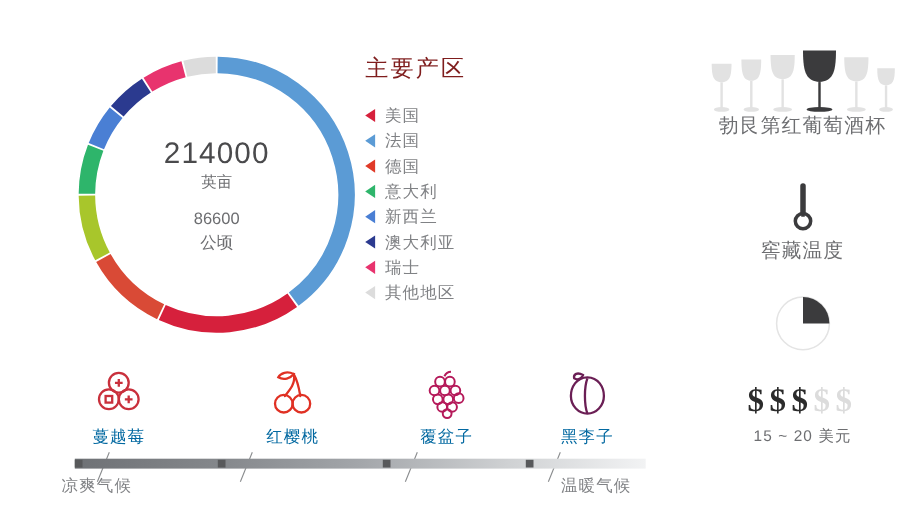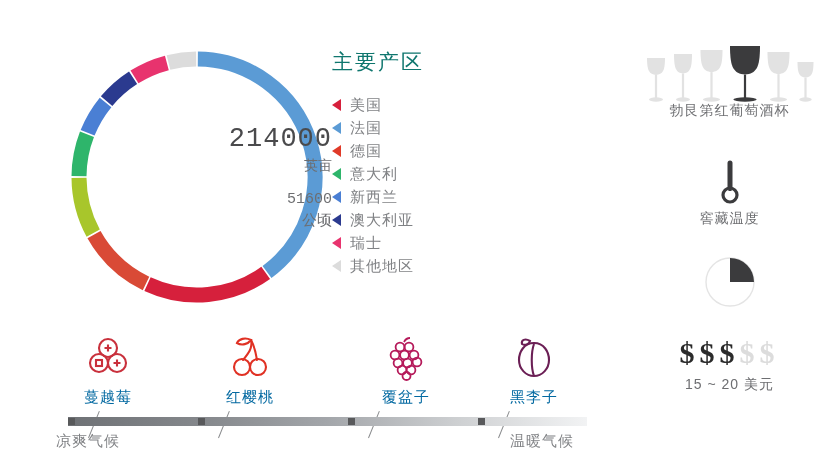--- a/index.html
+++ b/index.html
@@ -4,38 +4,38 @@
 <style>
   html,body{margin:0;padding:0;background:#ffffff;}
   body{width:839px;height:463px;position:relative;overflow:hidden;
        font-family:"Liberation Sans","DejaVu Sans",sans-serif;color:#58595b;}
   .stage{position:absolute;left:0;top:0;width:839px;height:463px;}
 
   
   #donut-chart{position:absolute;left:62px;top:42px;width:270px;height:270px;}
   #donut-chart svg{display:block;}
   .donut-center{position:absolute;left:62px;top:42px;width:270px;height:270px;
-      display:flex;flex-direction:column;align-items:flex-end;justify-content:center;
-      pointer-events:none;font-family:Liberation Mono, monospace;}
+      display:flex;flex-direction:column;align-items:center;justify-content:center;
+      pointer-events:none;}
   .dc-big{font-size:27px;color:#4a4a4c;letter-spacing:1px;line-height:1.15;}
   .dc-unit{font-size:14px;color:#6d6e71;margin-top:2px;}
   .dc-mid{font-size:15px;color:#6d6e71;margin-top:16px;}
   .dc-unit2{font-size:15px;color:#6d6e71;margin-top:3px;}
 
   
   #legend{position:absolute;left:332px;top:48px;width:190px;}
-  .legend-title{font-size:21px;color:#0f766e;letter-spacing:2px;margin-bottom:18px;}
+  .legend-title{font-size:21px;color:#7f1d1d;letter-spacing:2px;margin-bottom:18px;}
   .legend-row{display:flex;align-items:center;height:22px;margin-bottom:1px;}
   .legend-tri{width:0;height:0;border-top:6px solid transparent;
       border-bottom:6px solid transparent;border-right:9px solid #999;margin-right:9px;}
   .legend-label{font-size:15px;color:#808285;letter-spacing:1px;}
 
   
   #right-col{position:absolute;left:620px;top:42px;width:219px;text-align:center;}
-  .rc-caption{font-size:14px;color:#6d6e71;letter-spacing:1px;}
+  .rc-caption{font-size:18px;color:#6d6e71;letter-spacing:1px;}
   .glass-row{height:60px;display:flex;align-items:flex-end;justify-content:center;gap:3px;}
   .block-glasses{margin-bottom:6px;}
   .block-temp{margin-top:34px;}
   .temp-icon{height:56px;display:flex;align-items:center;justify-content:center;}
   .block-age{margin-top:26px;}
   .age-icon{height:56px;display:flex;align-items:center;justify-content:center;}
   .age-caption{margin-top:10px;}
   .block-price{margin-top:28px;}
   .price-row{font-size:30px;font-weight:bold;letter-spacing:5px;line-height:1;
       font-family:"Liberation Serif","DejaVu Serif",serif;}
@@ -72,21 +72,21 @@
           <path d="M 25.592305161119086 90.79642197692237 A 118 118 0 0 1 43.55655033290678 60.42054228554764" stroke="#4a7fd4" stroke-width="15" fill="none"></path>
           <path d="M 44.60675571196059 59.151062056988366 A 118 118 0 0 1 71.07843118663669 35.813140787509255" stroke="#2b3a8f" stroke-width="15" fill="none"></path>
           <path d="M 72.4695268204818 34.93032465354173 A 118 118 0 0 1 104.8574005635767 20.91484014467379" stroke="#e8336e" stroke-width="15" fill="none"></path>
           <path d="M 106.4532163192392 20.505104299432418 A 118 118 0 0 1 134.17621128484058 17.002875576763415" stroke="#dcdcdc" stroke-width="15" fill="none"></path>
         </g>
     </svg>
   </div>
   <div class="donut-center">
     <div class="dc-big">214000</div>
     <div class="dc-unit">英亩</div>
-    <div class="dc-mid">51600</div>
+    <div class="dc-mid">86600</div>
     <div class="dc-unit2">公顷</div>
   </div>
 
   <div id="legend">
     <div class="legend-title">主要产区</div>
     <div id="legend-rows">
         <div class="legend-row">
           <span class="legend-tri" style="border-right-color: rgb(214, 32, 60);"></span>
           <span class="legend-label">美国</span>
         </div>
@@ -197,21 +197,21 @@
             <circle cx="33" cy="29" r="9"></circle>
             <path d="M24 10.5 v7 M20.5 14 h7"></path>
             <path d="M33 25.5 v7 M29.5 29 h7"></path>
             <rect x="12" y="26" width="6" height="6"></rect>
           </g>
         </svg>
       </div>
       <div class="fruit-label">蔓越莓</div>
     </div>
 
-    <div class="fruit" style="left:175px;top:0;">
+    <div class="fruit" style="left:191px;top:0;">
       <div class="fruit-icon">
         <svg width="48" height="48" viewBox="0 0 48 48">
           <g fill="none" stroke="#e03124" stroke-width="2.1">
             <path d="M25 6 C27 14 22 20 17 26" stroke-linecap="round"></path>
             <path d="M25 6 C29 13 30 20 31 26" stroke-linecap="round"></path>
             <path d="M25 6 C19 3 13 5 11 9 C16 12 22 10 25 6 Z"></path>
             <ellipse cx="16" cy="33" rx="8" ry="8"></ellipse>
             <ellipse cx="32" cy="33" rx="8" ry="8"></ellipse>
           </g>
         </svg>

